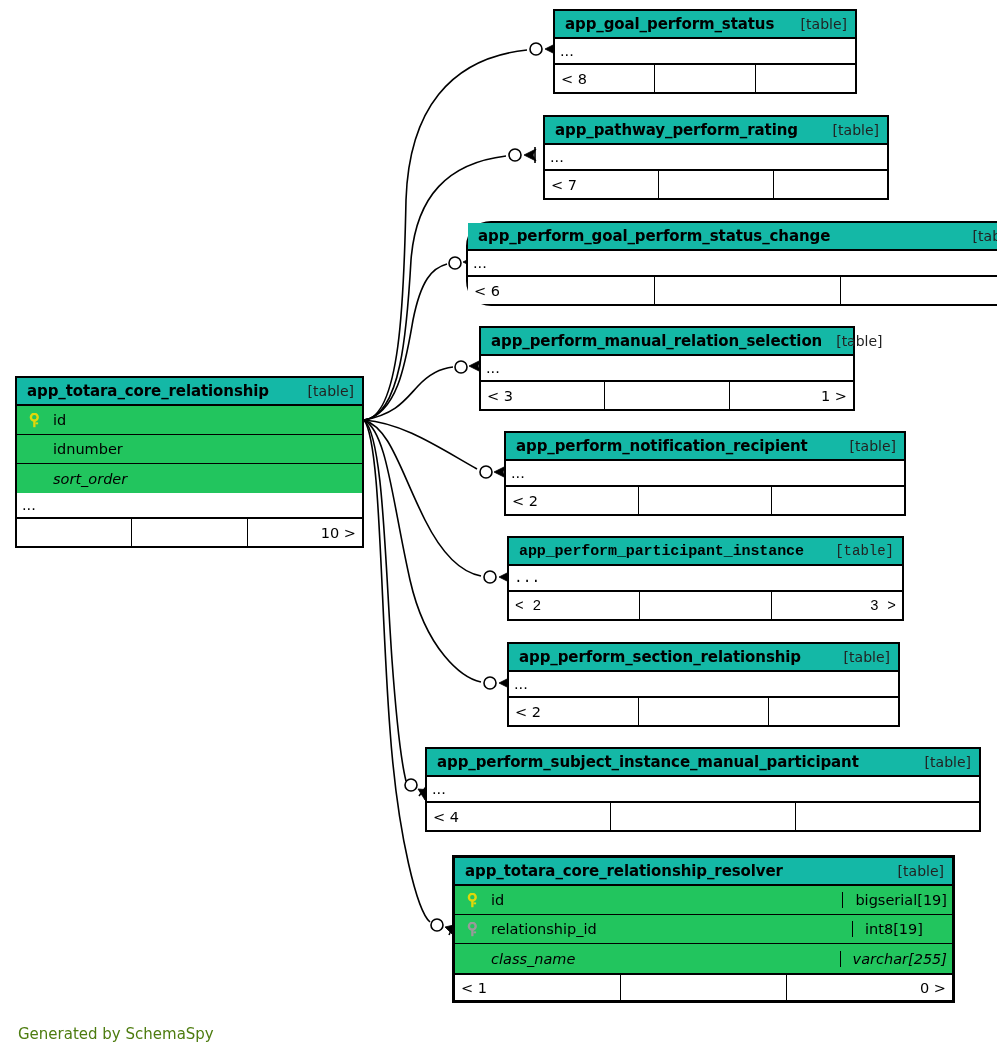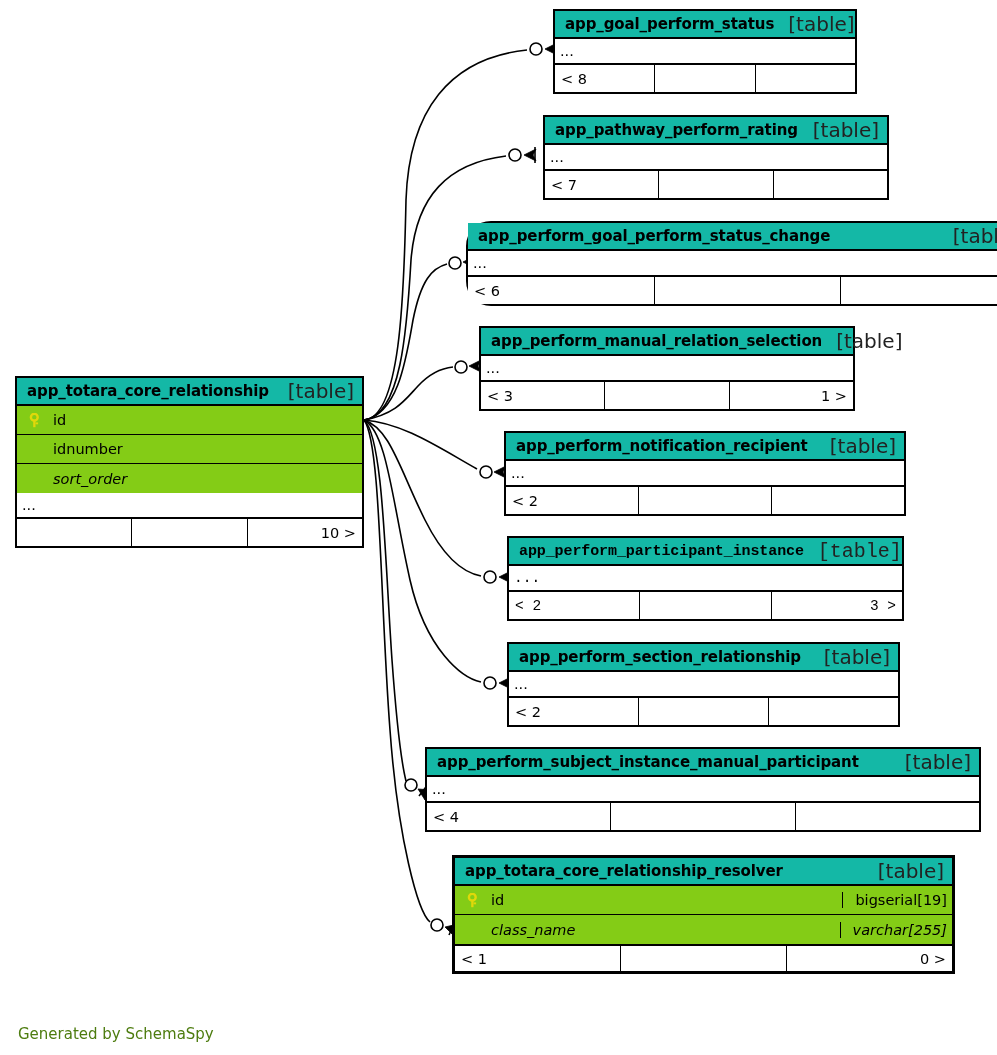--- a/index.html
+++ b/index.html
@@ -69,34 +69,34 @@
     background: #14b8a6;
     border-bottom: 2px solid #000000;
   }
   .tbl-title {
     font-weight: bold;
     font-size: 15px;
     letter-spacing: -0.1px;
     white-space: nowrap;
   }
   .tbl-kind {
-    font-size: 20px;
+    font-size: 14px;
     color: #222222;
     white-space: nowrap;
     padding-left: 14px;
     text-align: right;
   }
   .tbl-body { display: block; }
   .col-row {
     display: flex;
     align-items: center;
     box-sizing: border-box;
     height: 29px;
     border-bottom: 1px solid #000000;
-    background: #84cc16;
+    background: #22c55e;
   }
   .col-row:last-child { border-bottom: none; font-style: italic; }
   .col-key {
     width: 26px;
     min-width: 26px;
     display: flex;
     align-items: center;
     justify-content: center;
     padding-left: 4px;
   }
@@ -373,20 +373,31 @@
           <svg class="key-icon" width="13" height="15" viewBox="0 0 13 15">
             <circle cx="6.3" cy="4.2" r="3.4" fill="none" stroke="#e0d80a" stroke-width="2.4"></circle>
             <rect x="5.2" y="6.6" width="2.3" height="7.6" fill="#e0d80a"></rect>
             <rect x="7.5" y="9.4" width="2.6" height="1.9" fill="#e0d80a"></rect>
           </svg>
         </span>
         <span class="col-name">id</span>
         <span class="col-type">bigserial[19]</span>
       </div>
       <div class="col-row">
+        <span class="col-key">
+          <svg class="key-icon" width="13" height="15" viewBox="0 0 13 15">
+            <circle cx="6.3" cy="4.2" r="3.4" fill="none" stroke="#9a9a9a" stroke-width="2.4"></circle>
+            <rect x="5.2" y="6.6" width="2.3" height="7.6" fill="#9a9a9a"></rect>
+            <rect x="7.5" y="9.4" width="2.6" height="1.9" fill="#9a9a9a"></rect>
+          </svg>
+        </span>
+        <span class="col-name">relationship_id</span>
+        <span class="col-type">int8[19]</span>
+      </div>
+      <div class="col-row">
         <span class="col-key"></span>
         <span class="col-name">class_name</span>
         <span class="col-type">varchar[255]</span>
       </div>
     </div>
     <div class="foot-row" style="border-top:2px solid #000;">
       <div class="foot-cell">&lt; 1</div>
       <div class="foot-cell"></div>
       <div class="foot-cell right">0 &gt;</div>
     </div>

